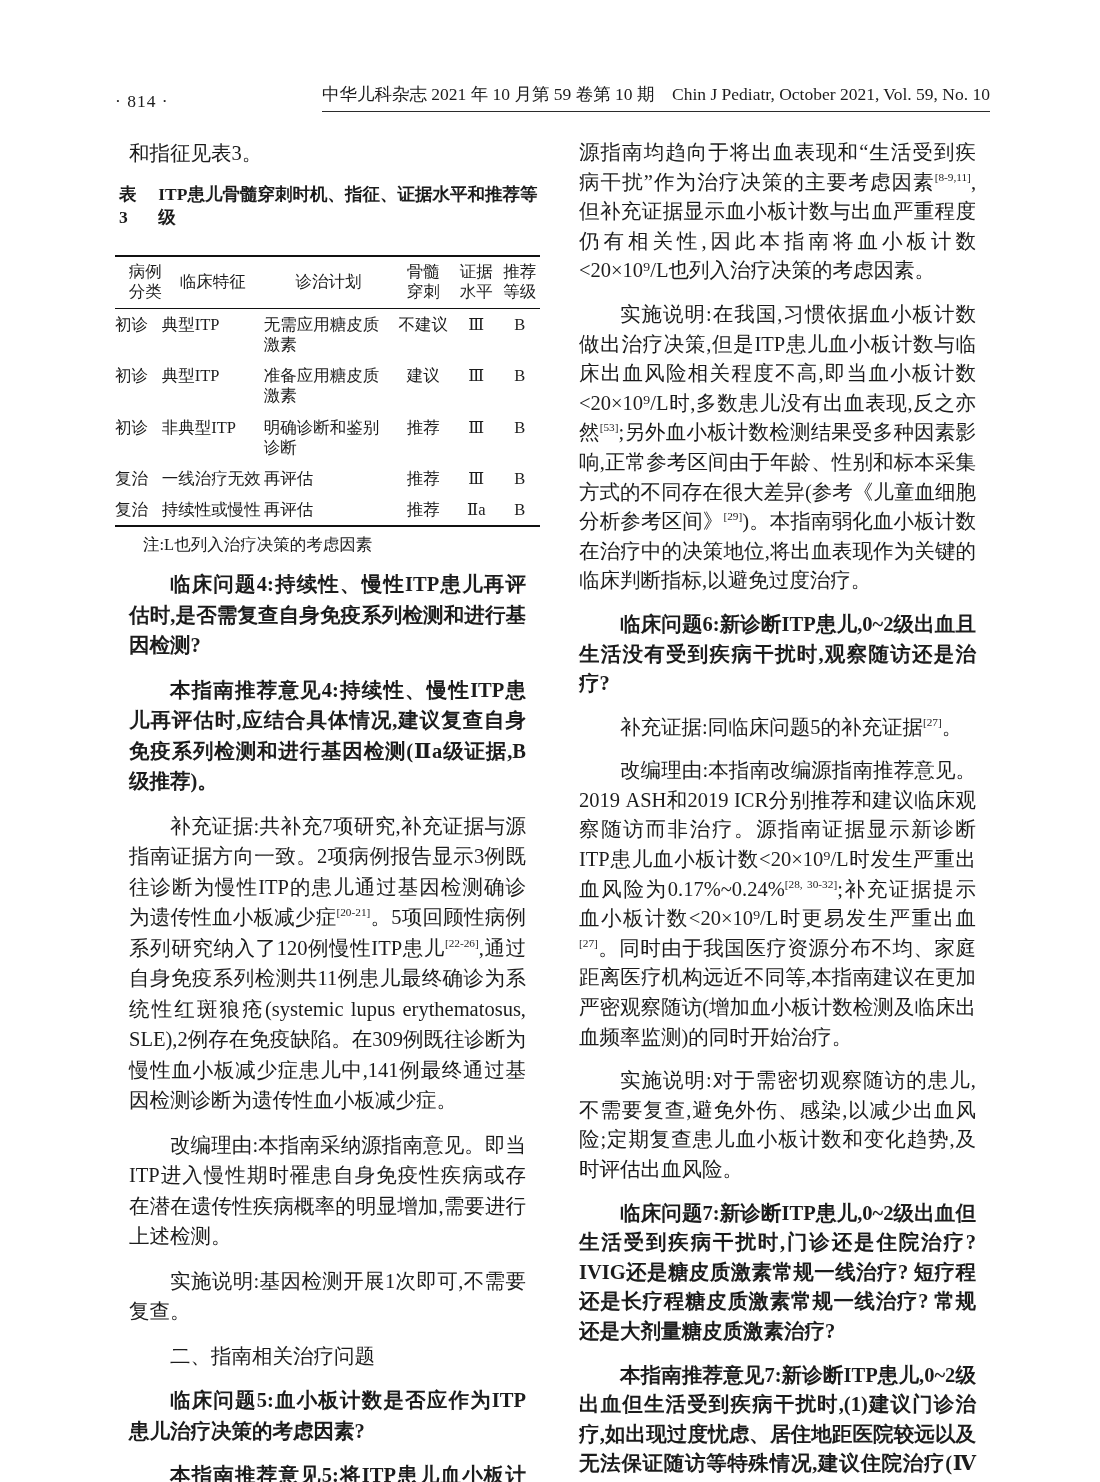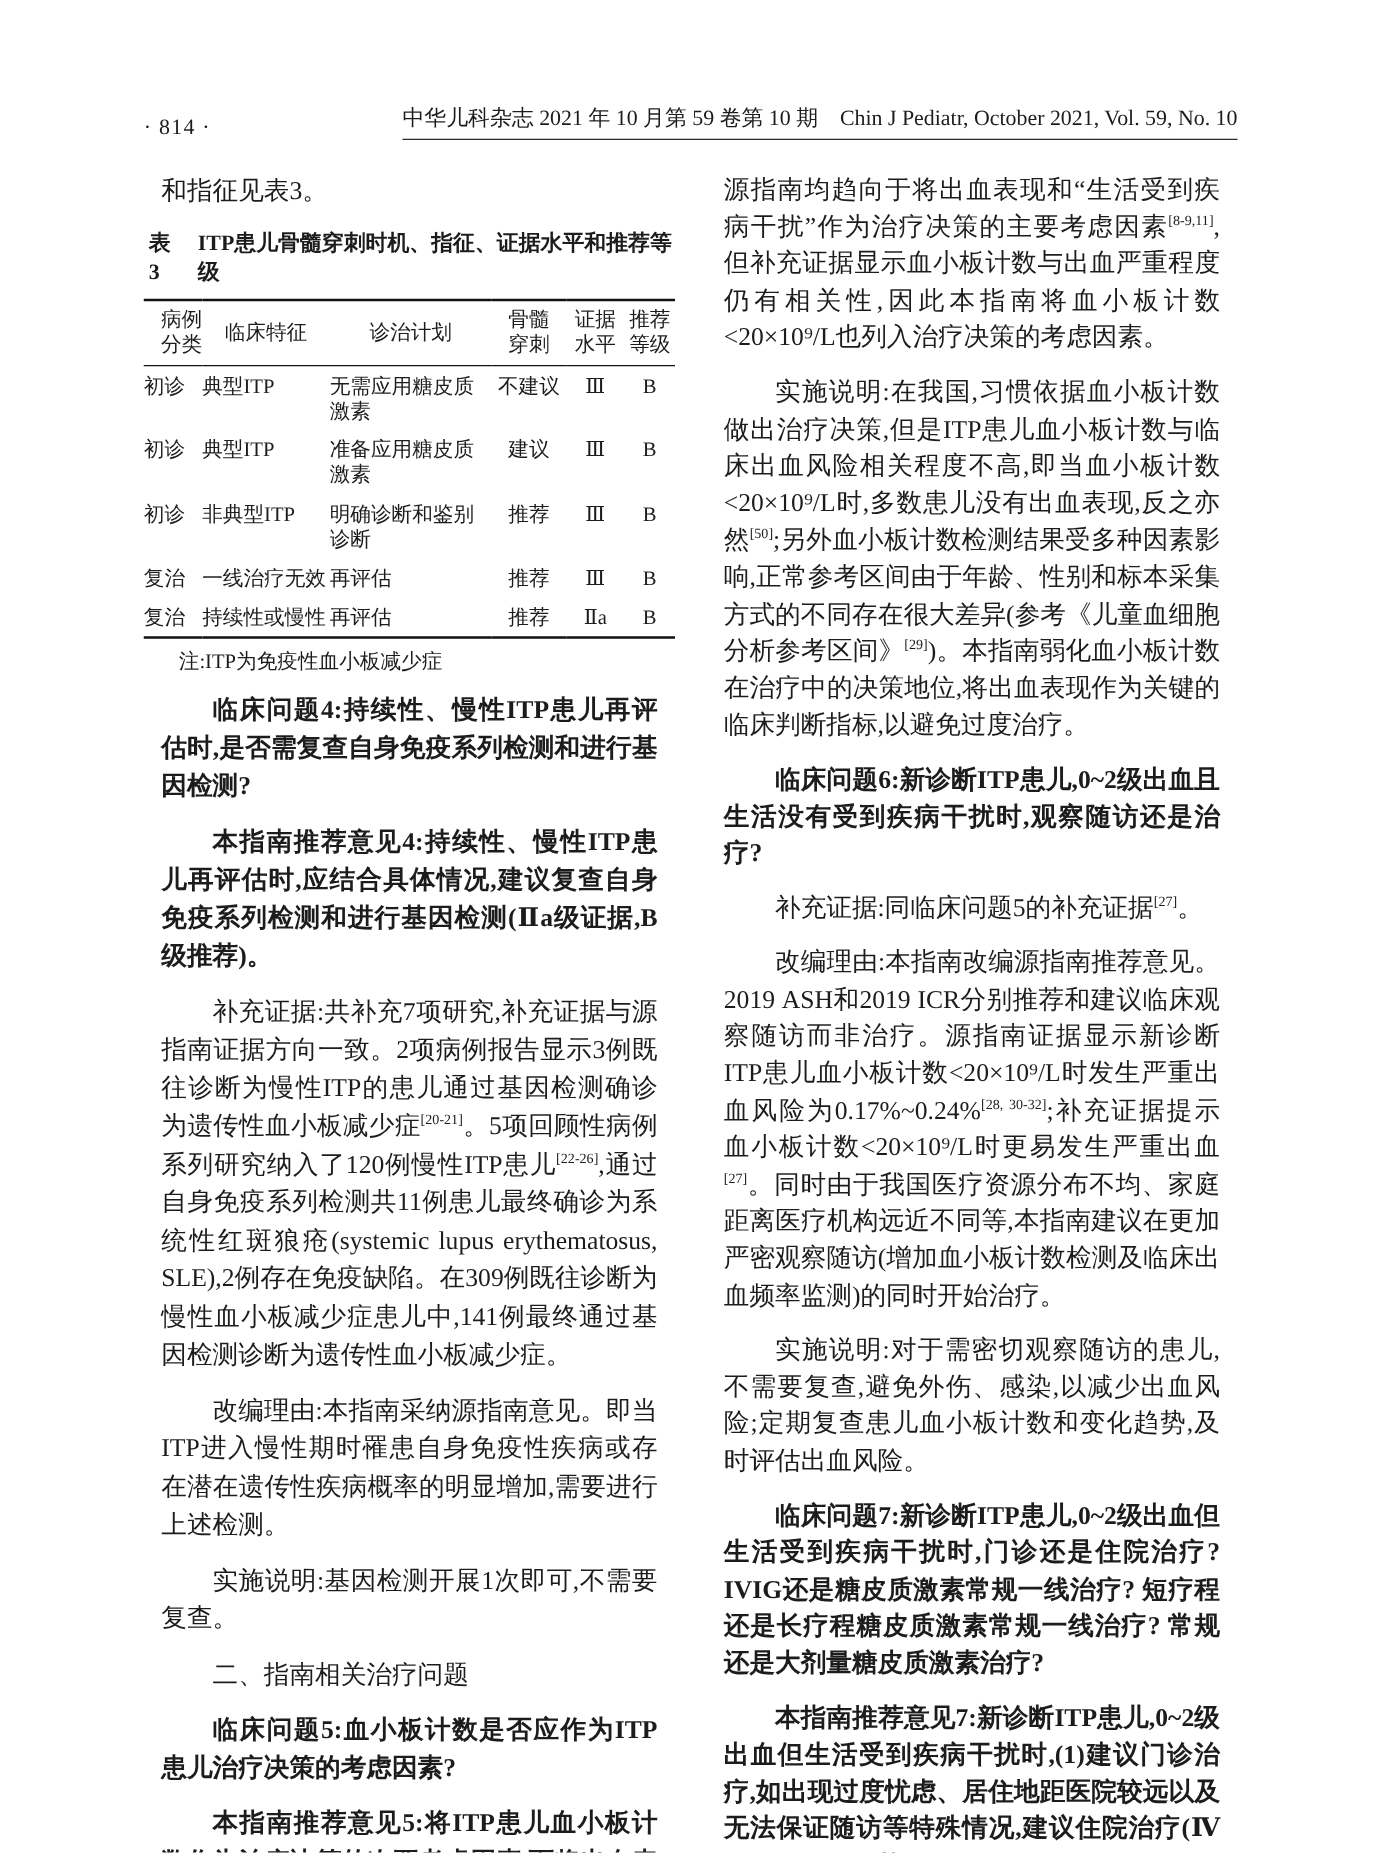--- a/index.html
+++ b/index.html
@@ -25,21 +25,21 @@
   .col-right p.para { line-height:29.6px; }
   p.para { margin:14px; text-indent:2em; }
   p.para.noindent { text-indent:0; }
   p.para.bold { font-weight:bold; }
   sup.cite { font-size:0.55em; vertical-align:super; line-height:0; letter-spacing:0; }
 
   
   .tbl-block { margin:10px 0 10px; }
   .tbl-title {
     display:flex; gap:14px; font-size:17.5px; font-weight:bold;
-    line-height:1.35; margin:0 0 9px 4px; text-align:left;
+    line-height:1.35; margin:0 0 25px 4px; text-align:left;
   }
   table.itp {
     width:100%; border-collapse:collapse; table-layout:fixed;
     border-top:2.2px solid #111; border-bottom:2.2px solid #111;
     font-size:16.5px; line-height:1.22;
   }
   table.itp thead th {
     font-weight:normal; border-bottom:1.2px solid #111;
     padding:5px 0 6px; white-space:pre-line; vertical-align:middle; text-align:center;
   }
@@ -127,40 +127,40 @@
               <tr>
                 <td class="c0">复治</td>
                 <td class="c1">持续性或慢性</td>
                 <td class="c2">再评估</td>
                 <td class="c3">推荐</td>
                 <td class="c4">Ⅱa</td>
                 <td class="c5">B</td>
               </tr>
             </tbody>
         </table>
-        <div class="tbl-note">注:ITP为免疫性血小板减少症</div>
+        <div class="tbl-note">注:L也列入治疗决策的考虑因素</div>
       </div>
 
       <div>
           <p class="para bold">临床问题4:持续性、慢性ITP患儿再评估时,是否需复查自身免疫系列检测和进行基因检测?</p>
           <p class="para bold">本指南推荐意见4:持续性、慢性ITP患儿再评估时,应结合具体情况,建议复查自身免疫系列检测和进行基因检测(Ⅱa级证据,B级推荐)。</p>
           <p class="para">补充证据:共补充7项研究,补充证据与源指南证据方向一致。2项病例报告显示3例既往诊断为慢性ITP的患儿通过基因检测确诊为遗传性血小板减少症<sup class="cite">[20-21]</sup>。5项回顾性病例系列研究纳入了120例慢性ITP患儿<sup class="cite">[22-26]</sup>,通过自身免疫系列检测共11例患儿最终确诊为系统性红斑狼疮(systemic lupus erythematosus, SLE),2例存在免疫缺陷。在309例既往诊断为慢性血小板减少症患儿中,141例最终通过基因检测诊断为遗传性血小板减少症。</p>
           <p class="para">改编理由:本指南采纳源指南意见。即当ITP进入慢性期时罹患自身免疫性疾病或存在潜在遗传性疾病概率的明显增加,需要进行上述检测。</p>
           <p class="para">实施说明:基因检测开展1次即可,不需要复查。</p>
           <p class="para">二、指南相关治疗问题</p>
           <p class="para bold">临床问题5:血小板计数是否应作为ITP患儿治疗决策的考虑因素?</p>
           <p class="para bold">本指南推荐意见5:将ITP患儿血小板计数作为治疗决策的次要考虑因素,而将出血表现和生活是否受到疾病干扰作为主要考虑因素(Ⅳ级证据,C级推荐)。</p>
           <p class="para">补充证据:一项回顾性研究纳入了264例ITP患者,评估出血的血小板计数阈值、与治疗相关的感染以及二线治疗的实际疗效。该研究发现血小板计数阈值与发生出血相关,15×10⁹/L是预测出血的最佳临界值,而20×10⁹/L对严重出血具有最高的阴性预测。</p>
         </div>
     </div>
 
     <div class="col col-right">
       <div>
           <p class="para noindent">源指南均趋向于将出血表现和“生活受到疾病干扰”作为治疗决策的主要考虑因素<sup class="cite">[8-9,11]</sup>,但补充证据显示血小板计数与出血严重程度仍有相关性,因此本指南将血小板计数&lt;20×10⁹/L也列入治疗决策的考虑因素。</p>
-          <p class="para">实施说明:在我国,习惯依据血小板计数做出治疗决策,但是ITP患儿血小板计数与临床出血风险相关程度不高,即当血小板计数&lt;20×10⁹/L时,多数患儿没有出血表现,反之亦然<sup class="cite">[50]</sup>;另外血小板计数检测结果受多种因素影响,正常参考区间由于年龄、性别和标本采集方式的不同存在很大差异(参考《儿童血细胞分析参考区间》<sup class="cite">[29]</sup>)。本指南弱化血小板计数在治疗中的决策地位,将出血表现作为关键的临床判断指标,以避免过度治疗。</p>
+          <p class="para">实施说明:在我国,习惯依据血小板计数做出治疗决策,但是ITP患儿血小板计数与临床出血风险相关程度不高,即当血小板计数&lt;20×10⁹/L时,多数患儿没有出血表现,反之亦然<sup class="cite">[53]</sup>;另外血小板计数检测结果受多种因素影响,正常参考区间由于年龄、性别和标本采集方式的不同存在很大差异(参考《儿童血细胞分析参考区间》<sup class="cite">[29]</sup>)。本指南弱化血小板计数在治疗中的决策地位,将出血表现作为关键的临床判断指标,以避免过度治疗。</p>
           <p class="para bold">临床问题6:新诊断ITP患儿,0~2级出血且生活没有受到疾病干扰时,观察随访还是治疗?</p>
           <p class="para">补充证据:同临床问题5的补充证据<sup class="cite">[27]</sup>。</p>
           <p class="para">改编理由:本指南改编源指南推荐意见。2019 ASH和2019 ICR分别推荐和建议临床观察随访而非治疗。源指南证据显示新诊断ITP患儿血小板计数&lt;20×10⁹/L时发生严重出血风险为0.17%~0.24%<sup class="cite">[28, 30-32]</sup>;补充证据提示血小板计数&lt;20×10⁹/L时更易发生严重出血<sup class="cite">[27]</sup>。同时由于我国医疗资源分布不均、家庭距离医疗机构远近不同等,本指南建议在更加严密观察随访(增加血小板计数检测及临床出血频率监测)的同时开始治疗。</p>
           <p class="para">实施说明:对于需密切观察随访的患儿,不需要复查,避免外伤、感染,以减少出血风险;定期复查患儿血小板计数和变化趋势,及时评估出血风险。</p>
           <p class="para bold">临床问题7:新诊断ITP患儿,0~2级出血但生活受到疾病干扰时,门诊还是住院治疗? IVIG还是糖皮质激素常规一线治疗? 短疗程还是长疗程糖皮质激素常规一线治疗? 常规还是大剂量糖皮质激素治疗?</p>
           <p class="para bold">本指南推荐意见7:新诊断ITP患儿,0~2级出血但生活受到疾病干扰时,(1)建议门诊治疗,如出现过度忧虑、居住地距医院较远以及无法保证随访等特殊情况,建议住院治疗(Ⅳ级证据,C级推荐)。</p>
         </div>
     </div>
 
   </div>

